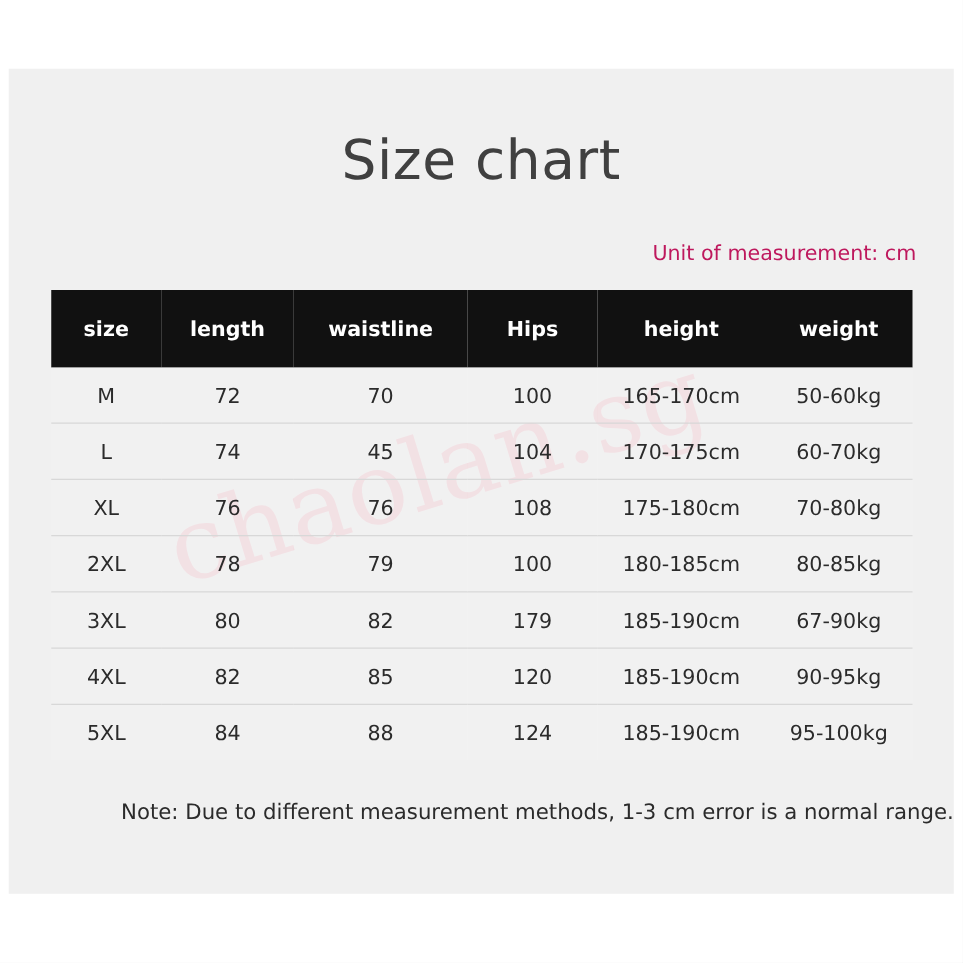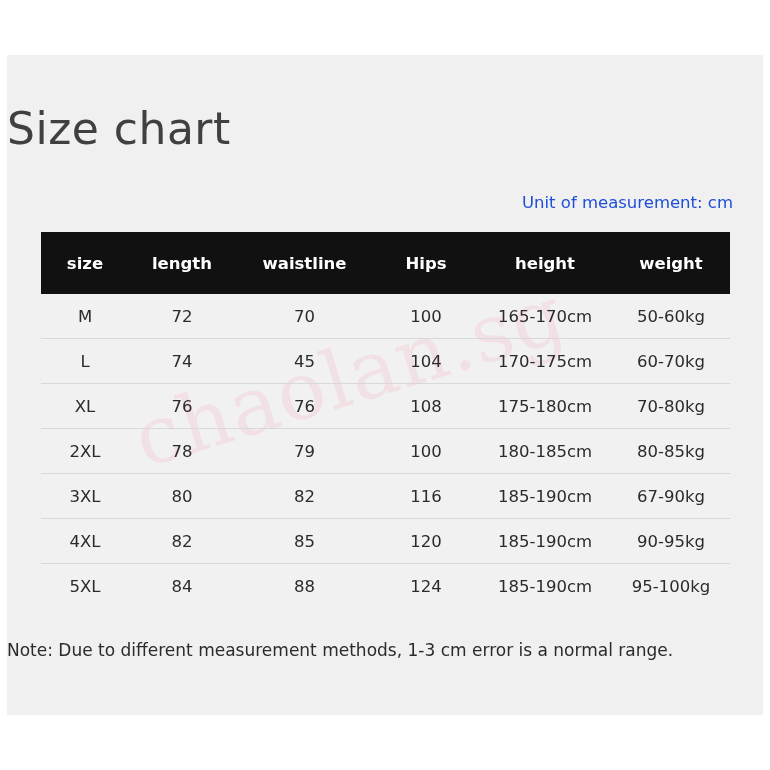--- a/index.html
+++ b/index.html
@@ -28,32 +28,33 @@
     width: 756px;
     height: 660px;
     background: #f0f0f0;
     box-sizing: border-box;
   }
   .title {
     position: absolute;
     left: 0;
     top: 48px;
     width: 756px;
+    text-align: center;
     font-size: 44px;
     color: #404040;
     letter-spacing: 0.5px;
     font-weight: 400;
     font-family: "DejaVu Sans", sans-serif;
   }
   .unit {
     position: absolute;
     right: 30px;
     top: 138px;
     font-size: 16.5px;
-    color: #1d4ed8;
+    color: #be185d;
   }
   .table-wrap {
     position: absolute;
     left: 34px;
     top: 177px;
     width: 689px;
   }
   table.size-table {
     border-collapse: collapse;
     width: 689px;
@@ -103,21 +104,21 @@
     letter-spacing: 1px;
     z-index: 1;
     pointer-events: none;
     white-space: nowrap;
   }
   .note {
     position: absolute;
     left: 0;
     top: 585px;
     width: 756px;
-    text-align: left;
+    text-align: right;
     font-size: 17px;
     color: #2b2b2b;
   }
 </style>
 </head>
 <body>
 
 <div class="page">
   <div class="card">
 
@@ -177,21 +178,21 @@
             <td>78</td>
             <td>79</td>
             <td>100</td>
             <td>180-185cm</td>
             <td>80-85kg</td>
           </tr>
           <tr>
             <td>3XL</td>
             <td>80</td>
             <td>82</td>
-            <td>116</td>
+            <td>179</td>
             <td>185-190cm</td>
             <td>67-90kg</td>
           </tr>
           <tr>
             <td>4XL</td>
             <td>82</td>
             <td>85</td>
             <td>120</td>
             <td>185-190cm</td>
             <td>90-95kg</td>

